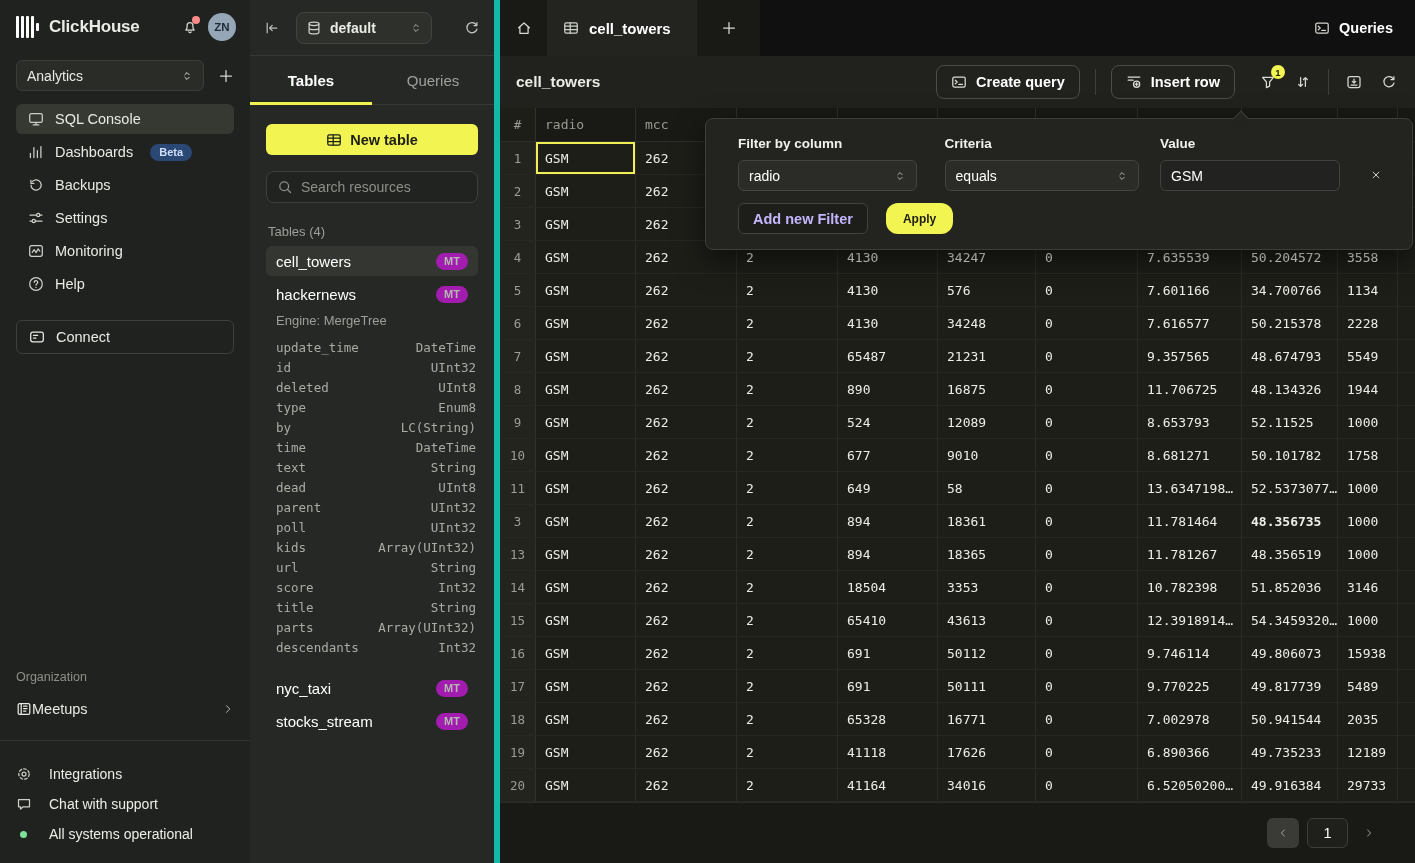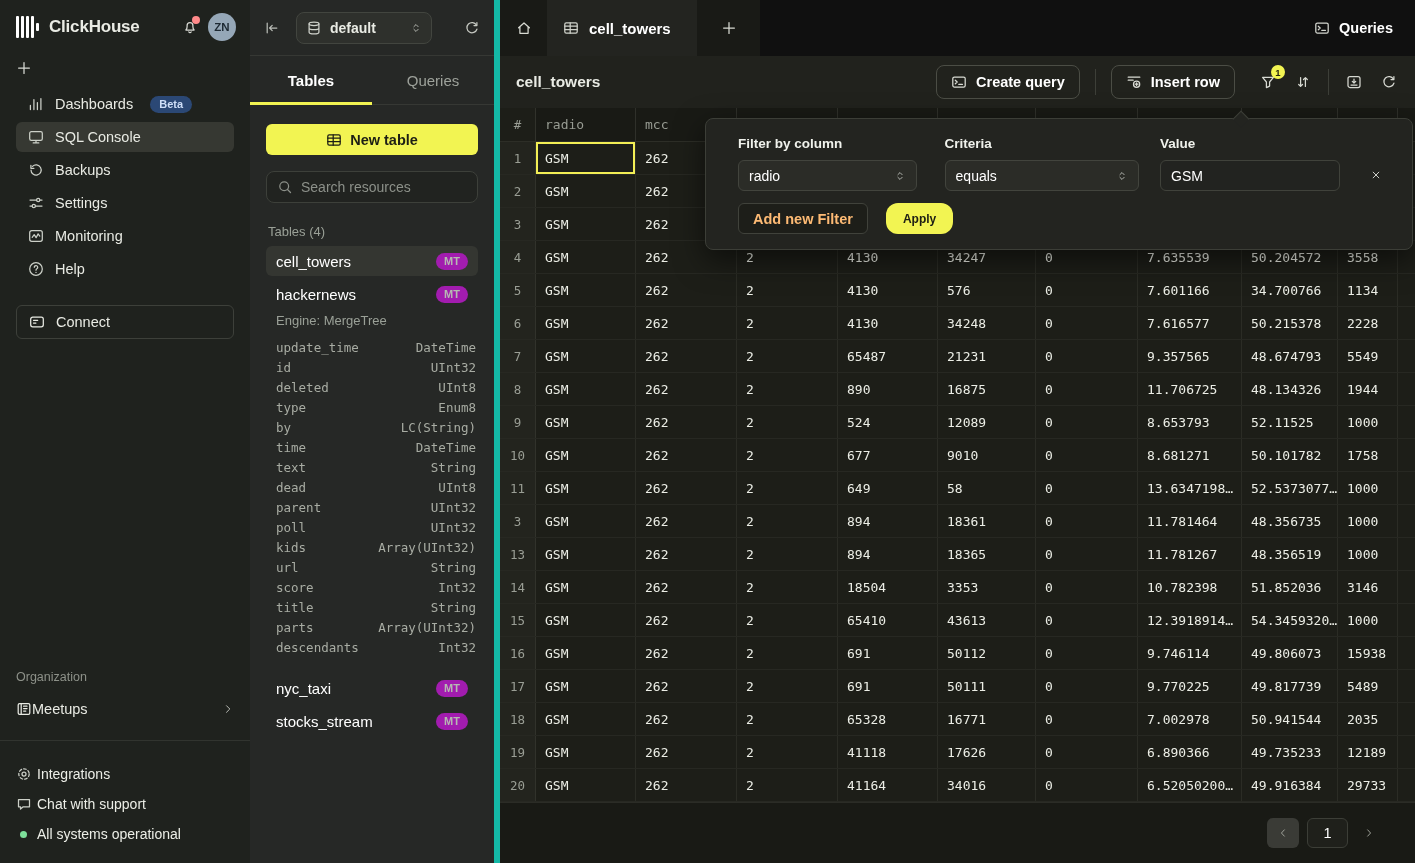--- a/index.html
+++ b/index.html
@@ -39,21 +39,21 @@
   .nav-item.active{background:#363832}
   .badge-beta{margin-left:6px;background:var(--beta-bg,#2b4875);color:var(--beta-txt,#cfdff8);
               font-size:11px;font-weight:600;padding:2.5px 9px;border-radius:9px}
   .connect-btn{margin:18px 16px 0;height:34px;border:1px solid #3d403a;border-radius:6px;background:transparent;
                display:flex;align-items:center;gap:11px;padding:0 12px;font-size:14.5px;color:var(--txt)}
   .side-bottom{margin-top:auto;padding-bottom:14px}
   .org-label{padding:0 16px 10px;font-size:12.5px;color:#8d9189}
   .meetups{height:30px;display:flex;align-items:center;padding:0 16px;font-size:14.5px}
   .meetups .chev{margin-left:auto;color:#c2c5bf}
   .side-divider{border-top:1px solid #31342f;margin:16px 0 18px}
-  .foot-item{height:30px;display:flex;align-items:center;gap:5px;padding:0 16px;font-size:14px;color:#eceee7}
+  .foot-item{height:30px;display:flex;align-items:center;gap:17px;padding:0 16px;font-size:14px;color:#eceee7}
   .foot-item .ic{color:#ccd0c8}
   .status-dot{width:7px;height:7px;border-radius:50%;background:var(--green,#7ddf9a);margin:0 5px 0 4px}
 
   
   .explorer{width:250px;flex:none;background:var(--bg-panel);display:flex;flex-direction:column;border-right:6px solid #14b8a6}
   .exp-top{height:56px;flex:none;display:flex;align-items:center;padding:0 14px;border-bottom:1px solid #363834}
   .exp-top .collapse{color:#b9bcb6;margin-right:16px}
   .db-select{width:136px;height:32px;background:#2e302c;border:1px solid #42453f;border-radius:8px;
              display:flex;align-items:center;gap:8px;padding:0 9px;font-size:14px;font-weight:600}
   .db-select .ic{color:#cfd2cb}
@@ -135,21 +135,21 @@
   .fp-row1{display:flex;align-items:center}
   .fp-group{display:flex;flex-direction:column}
   .fp-label{font-size:13.5px;font-weight:700;color:#f0f2ec;margin-bottom:9px}
   .fp-select{height:31px;background:#2b2c27;border:1px solid #42443d;border-radius:6px;
              display:flex;align-items:center;justify-content:space-between;padding:0 10px;font-size:14px;color:#fff}
   .fp-select .ic{color:#b9bcb5}
   .fp-input{height:31px;background:#222320;border:1px solid #40423b;border-radius:6px;padding:0 10px;
             font-size:14px;color:#fff;outline:none;font-family:inherit}
   .fp-close{margin-left:30px;margin-top:23px;background:none;border:none;color:#d9dbd4;display:flex}
   .fp-row2{display:flex;gap:18px;margin-top:12px}
-  .btn-dark{height:31px;background:#1d1e19;border:1px solid #40423b;border-radius:6px;color:#fdba74;
+  .btn-dark{height:31px;background:#1d1e19;border:1px solid #40423b;border-radius:6px;color:#c4b5fd;
             font-size:14.5px;font-weight:600;padding:0 14px;font-family:inherit}
   .btn-accent{height:31px;background:var(--accent);border:none;border-radius:12px;color:var(--accent-text);
               font-size:12px;font-weight:600;padding:0 17px;font-family:inherit}
 </style>
 </head>
 <body>
 
 <div class="app">
 
   <aside class="sidebar">
@@ -166,45 +166,53 @@
         <svg viewBox="0 0 16 16">
             <path d="M12.1 11H3.9c.8-.9 1.2-2.1 1.2-3.3V6.6a2.9 2.9 0 0 1 5.8 0v1.1c0 1.2.4 2.4 1.2 3.3z"></path>
             <path d="M6.9 12.9a1.2 1.2 0 0 0 2.2 0"></path>
           </svg>
         <span class="dot"></span>
       </span>
       <span class="avatar">ZN</span>
     </div>
 
     <div class="ws-row">
+      <div class="ws-select">
+        <span>Analytics</span>
+        <span class="ic sm">
+          <svg viewBox="0 0 16 16">
+              <path d="M5.2 6.2L8 3.4l2.8 2.8M5.2 9.8L8 12.6l2.8-2.8"></path>
+            </svg>
+        </span>
+      </div>
       <span class="ws-plus ic">
         <svg viewBox="0 0 16 16">
             <path d="M8 2.6v10.8M2.6 8h10.8"></path>
           </svg>
       </span>
     </div>
 
     <nav class="nav" id="nav">
-        <div class="nav-item">
-          <span class="ic">
-            <svg viewBox="0 0 16 16">
-              <path d="M2.4 13.6V9.4M5.9 13.6V3.6M9.4 13.6V6.6M12.9 13.6V2.6"></path>
-            </svg>
-          </span>
-          <span>Dashboards</span>
-          <span class="badge-beta">Beta</span>
-        </div>
         <div class="nav-item active">
           <span class="ic">
             <svg viewBox="0 0 16 16">
               <rect x="1.7" y="2.7" width="12.6" height="8.6" rx="1.6"></rect>
               <path d="M8 11.5v2.2M5.2 13.9h5.6"></path>
             </svg>
           </span>
           <span>SQL Console</span>
+        </div>
+        <div class="nav-item">
+          <span class="ic">
+            <svg viewBox="0 0 16 16">
+              <path d="M2.4 13.6V9.4M5.9 13.6V3.6M9.4 13.6V6.6M12.9 13.6V2.6"></path>
+            </svg>
+          </span>
+          <span>Dashboards</span>
+          <span class="badge-beta">Beta</span>
         </div>
         <div class="nav-item">
           <span class="ic">
             <svg viewBox="0 0 16 16">
               <path d="M3 8a5.1 5.1 0 1 0 1.5-3.6"></path>
               <path d="M2.9 3.3v3h3"></path>
             </svg>
           </span>
           <span>Backups</span>
         </div>
@@ -681,21 +689,21 @@
           </div>
           <div class="g-row">
             <span class="g-num">3</span>
             <span class="g-cell" style="width: 100px;">GSM</span>
             <span class="g-cell" style="width: 101px;">262</span>
             <span class="g-cell" style="width: 101px;">2</span>
             <span class="g-cell" style="width: 100px;">894</span>
             <span class="g-cell" style="width: 98px;">18361</span>
             <span class="g-cell" style="width: 102px;">0</span>
             <span class="g-cell" style="width: 104px;">11.781464</span>
-            <span class="g-cell" style="width: 96px;">48.356735</span>
+            <span class="g-cell" style="width: 96px; font-weight: bold;">48.356735</span>
             <span class="g-cell" style="width: 60px;">1000</span>
             <span class="g-cell g-gutter"></span>
           </div>
           <div class="g-row">
             <span class="g-num">13</span>
             <span class="g-cell" style="width: 100px;">GSM</span>
             <span class="g-cell" style="width: 101px;">262</span>
             <span class="g-cell" style="width: 101px;">2</span>
             <span class="g-cell" style="width: 100px;">894</span>
             <span class="g-cell" style="width: 98px;">18365</span>

